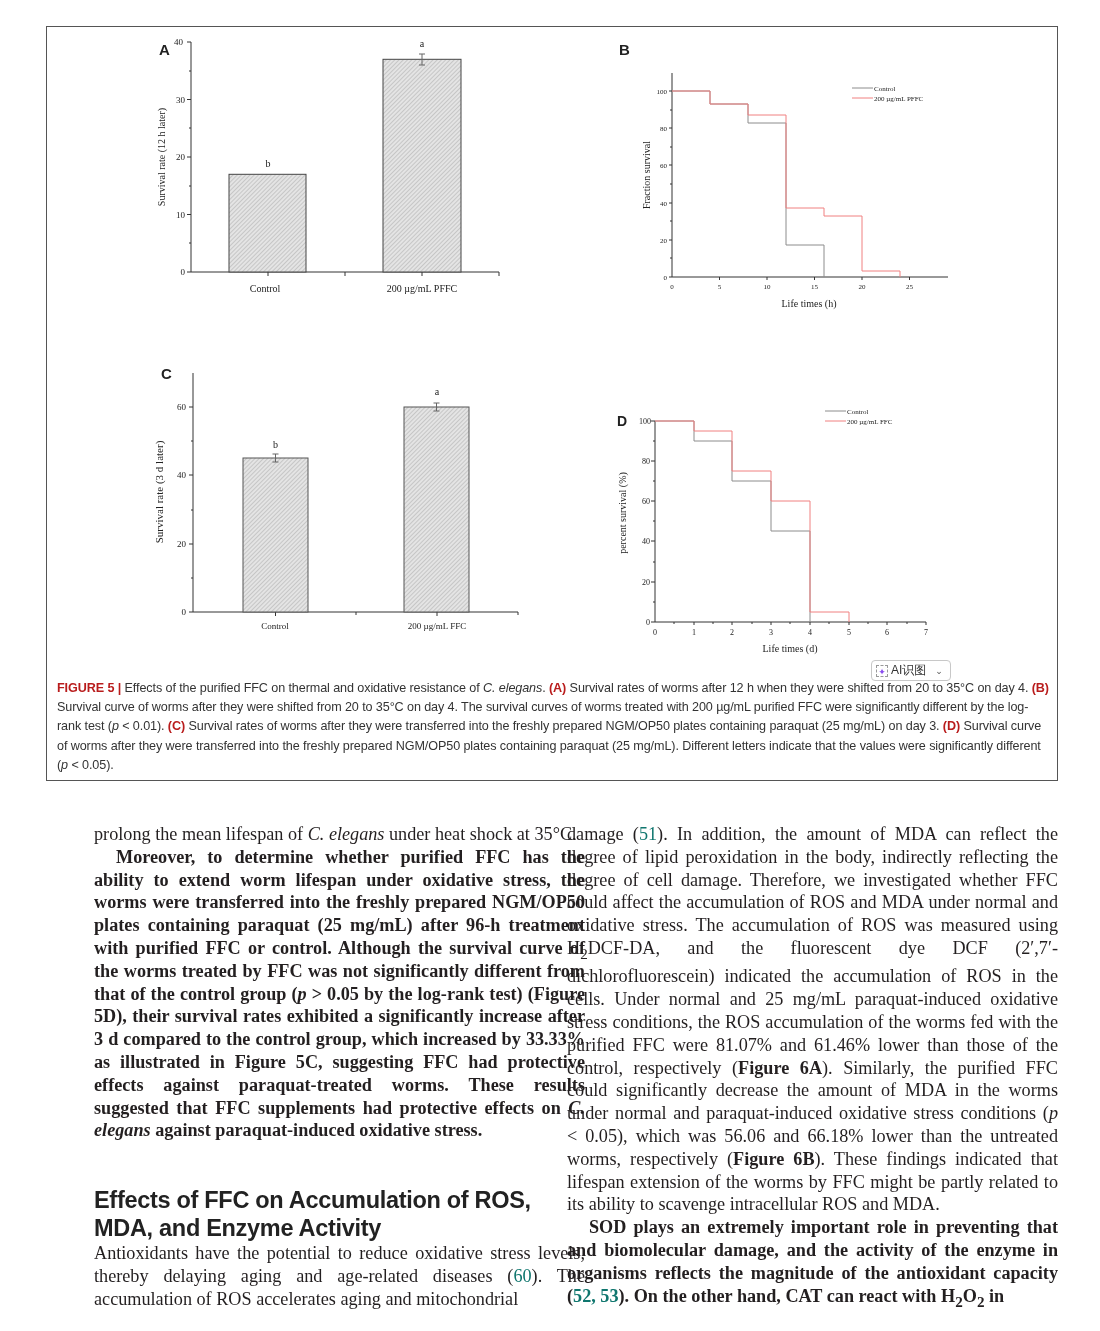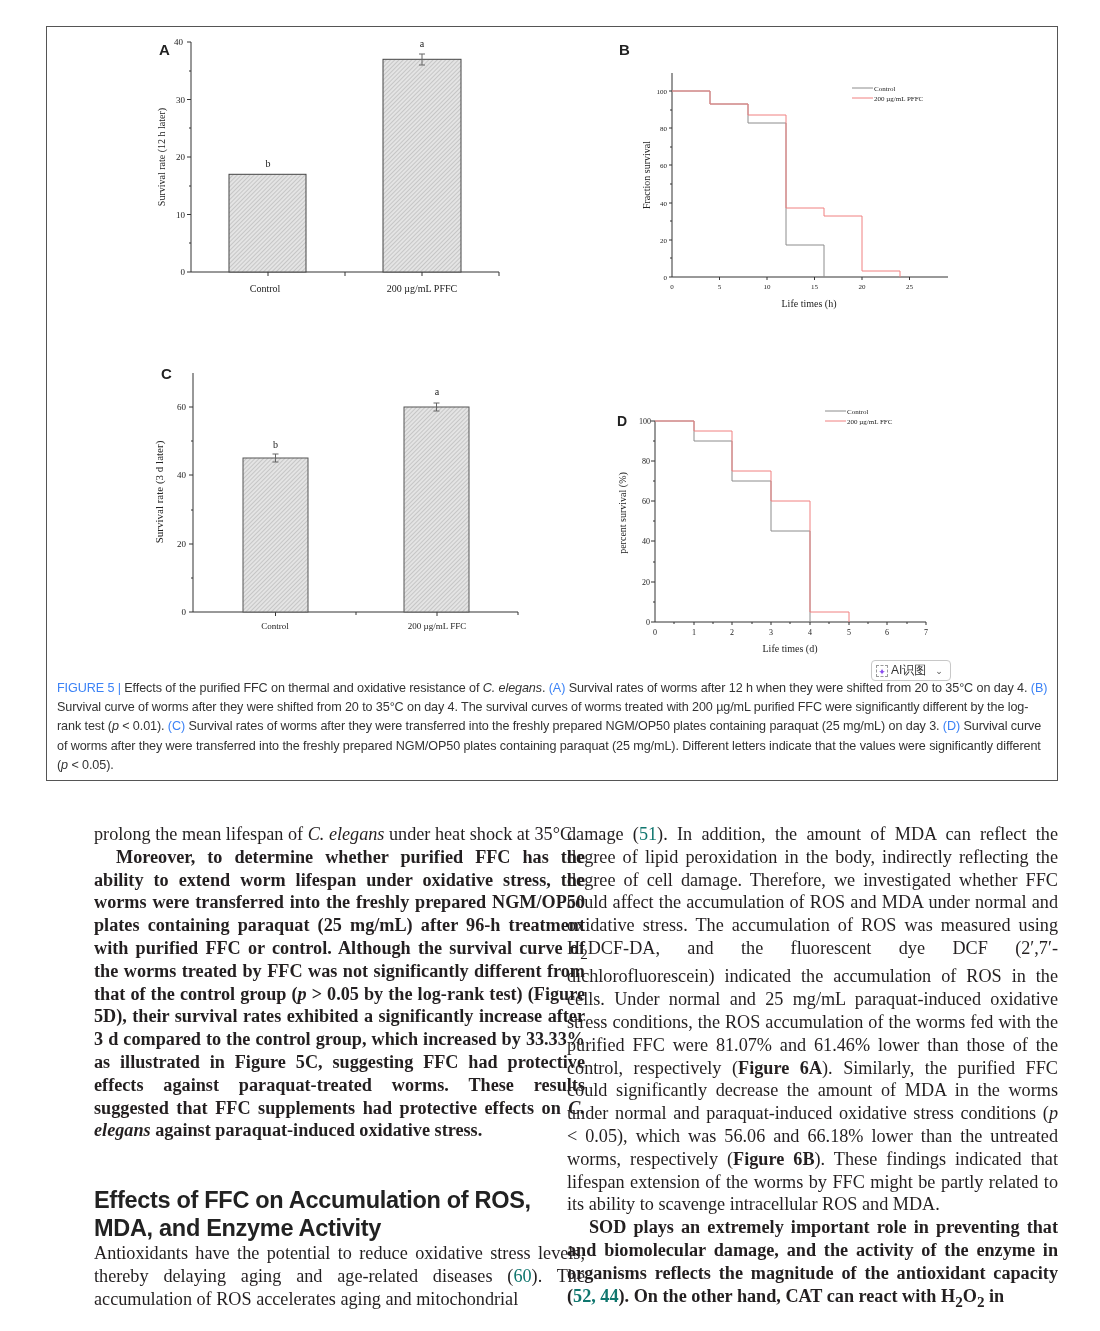--- a/index.html
+++ b/index.html
@@ -2,21 +2,21 @@
 <html><head>
 <meta charset="utf-8">
 <style>
   html, body { margin:0; padding:0; background:#ffffff; }
   body { width:1100px; height:1331px; position:relative; overflow:hidden; font-family:"Liberation Serif", serif; color:#231f20; }
   .figure-box { position:absolute; left:46px; top:26px; width:1012px; height:755px; border:1px solid #555; box-sizing:border-box; background:#fff; }
   .panel { position:absolute; }
   svg text { font-family:"Liberation Serif", serif; fill:#222; }
   svg .sans { font-family:"Liberation Sans", sans-serif; }
   .caption { position:absolute; left:57px; top:679px; width:995px; font-family:"Liberation Sans", sans-serif; font-size:12.6px; line-height:19.2px; color:#333; letter-spacing:-0.1px; }
-  .caption b { font-weight:normal; color:#3b82f6; }
+  .caption b { font-weight:bold; color:#b91c1c; }
   .ai-badge { position:absolute; left:871px; top:660px; width:80px; height:21px; border:1px solid #c8c8c8; border-radius:4px; background:#fff; box-sizing:border-box; font-family:"Liberation Sans", sans-serif; font-size:12px; color:#333; display:flex; align-items:center; padding-left:4px; gap:3px; }
   .ai-badge .spark { color:#8a4cf0; font-size:12px; border:1px dashed #999; width:12px; height:12px; line-height:12px; text-align:center; box-sizing:border-box; font-size:9px; }
   .ai-badge .chev { font-size:9px; margin-left:6px; color:#555; }
   .col { position:absolute; top:823px; width:491px; font-family:"Liberation Serif", serif; font-size:18.2px; line-height:22.8px; color:#231f20; text-align:justify; }
   .col.left { left:46px;margin-left:48px; }
   .col.right { left:567px; }
   .col p { margin:0; }
   .col p.indent { text-indent:22px;font-weight:bold; }
   .col .ref { color:#0f766e; }
   .col h2 { font-family:"Liberation Sans", sans-serif; font-weight:bold; font-size:23.5px; line-height:28px; margin:44px 0 0 0; color:#222; text-align:left; letter-spacing:-0.3px; }
@@ -240,14 +240,14 @@
 
 <div class="col left">
   <p><span>prolong the mean lifespan of </span><i>C. elegans</i><span> under heat shock at 35°C.</span></p>
   <p class="indent"><span>Moreover, to determine whether purified FFC has the ability to extend worm lifespan under oxidative stress, the worms were transferred into the freshly prepared NGM/OP50 plates containing paraquat (25 mg/mL) after 96-h treatment with purified FFC or control. Although the survival curve of the worms treated by FFC was not significantly different from that of the control group (</span><i>p</i><span> &gt; 0.05 by the log-rank test) (</span><b>Figure 5D</b><span>), their survival rates exhibited a significantly increase after 3 d compared to the control group, which increased by 33.33% as illustrated in </span><b>Figure 5C</b><span>, suggesting FFC had protective effects against paraquat-treated worms. These results suggested that FFC supplements had protective effects on </span><i>C. elegans</i><span> against paraquat-induced oxidative stress.</span></p>
   <h2>Effects of FFC on Accumulation of ROS, MDA, and Enzyme Activity</h2>
   <p><span>Antioxidants have the potential to reduce oxidative stress levels, thereby delaying aging and age-related diseases (</span><span class="ref">60</span><span>). The accumulation of ROS accelerates aging and mitochondrial</span></p>
 </div>
 
 <div class="col right">
   <p><span>damage (</span><span class="ref">51</span><span>). In addition, the amount of MDA can reflect the degree of lipid peroxidation in the body, indirectly reflecting the degree of cell damage. Therefore, we investigated whether FFC could affect the accumulation of ROS and MDA under normal and oxidative stress. The accumulation of ROS was measured using H</span><sub>2</sub><span>DCF-DA, and the fluorescent dye DCF (2′,7′-dichlorofluorescein) indicated the accumulation of ROS in the cells. Under normal and 25 mg/mL paraquat-induced oxidative stress conditions, the ROS accumulation of the worms fed with the purified FFC were 81.07% and 61.46% lower than those of the control, respectively (</span><b>Figure 6A</b><span>). Similarly, the purified FFC could significantly decrease the amount of MDA in the worms under normal and paraquat-induced oxidative stress conditions (</span><i>p</i><span> &lt; 0.05), which was 56.06 and 66.18% lower than the untreated worms, respectively (</span><b>Figure 6B</b><span>). These findings indicated that lifespan extension of the worms by FFC might be partly related to its ability to scavenge intracellular ROS and MDA.</span></p>
-  <p class="indent"><span>SOD plays an extremely important role in preventing that and biomolecular damage, and the activity of the enzyme in organisms reflects the magnitude of the antioxidant capacity (</span><span class="ref">52, 44</span><span>). On the other hand, CAT can react with H</span><sub>2</sub><span>O</span><sub>2</sub><span> in</span></p>
+  <p class="indent"><span>SOD plays an extremely important role in preventing that and biomolecular damage, and the activity of the enzyme in organisms reflects the magnitude of the antioxidant capacity (</span><span class="ref">52, 53</span><span>). On the other hand, CAT can react with H</span><sub>2</sub><span>O</span><sub>2</sub><span> in</span></p>
 </div>
 
 </body></html>

